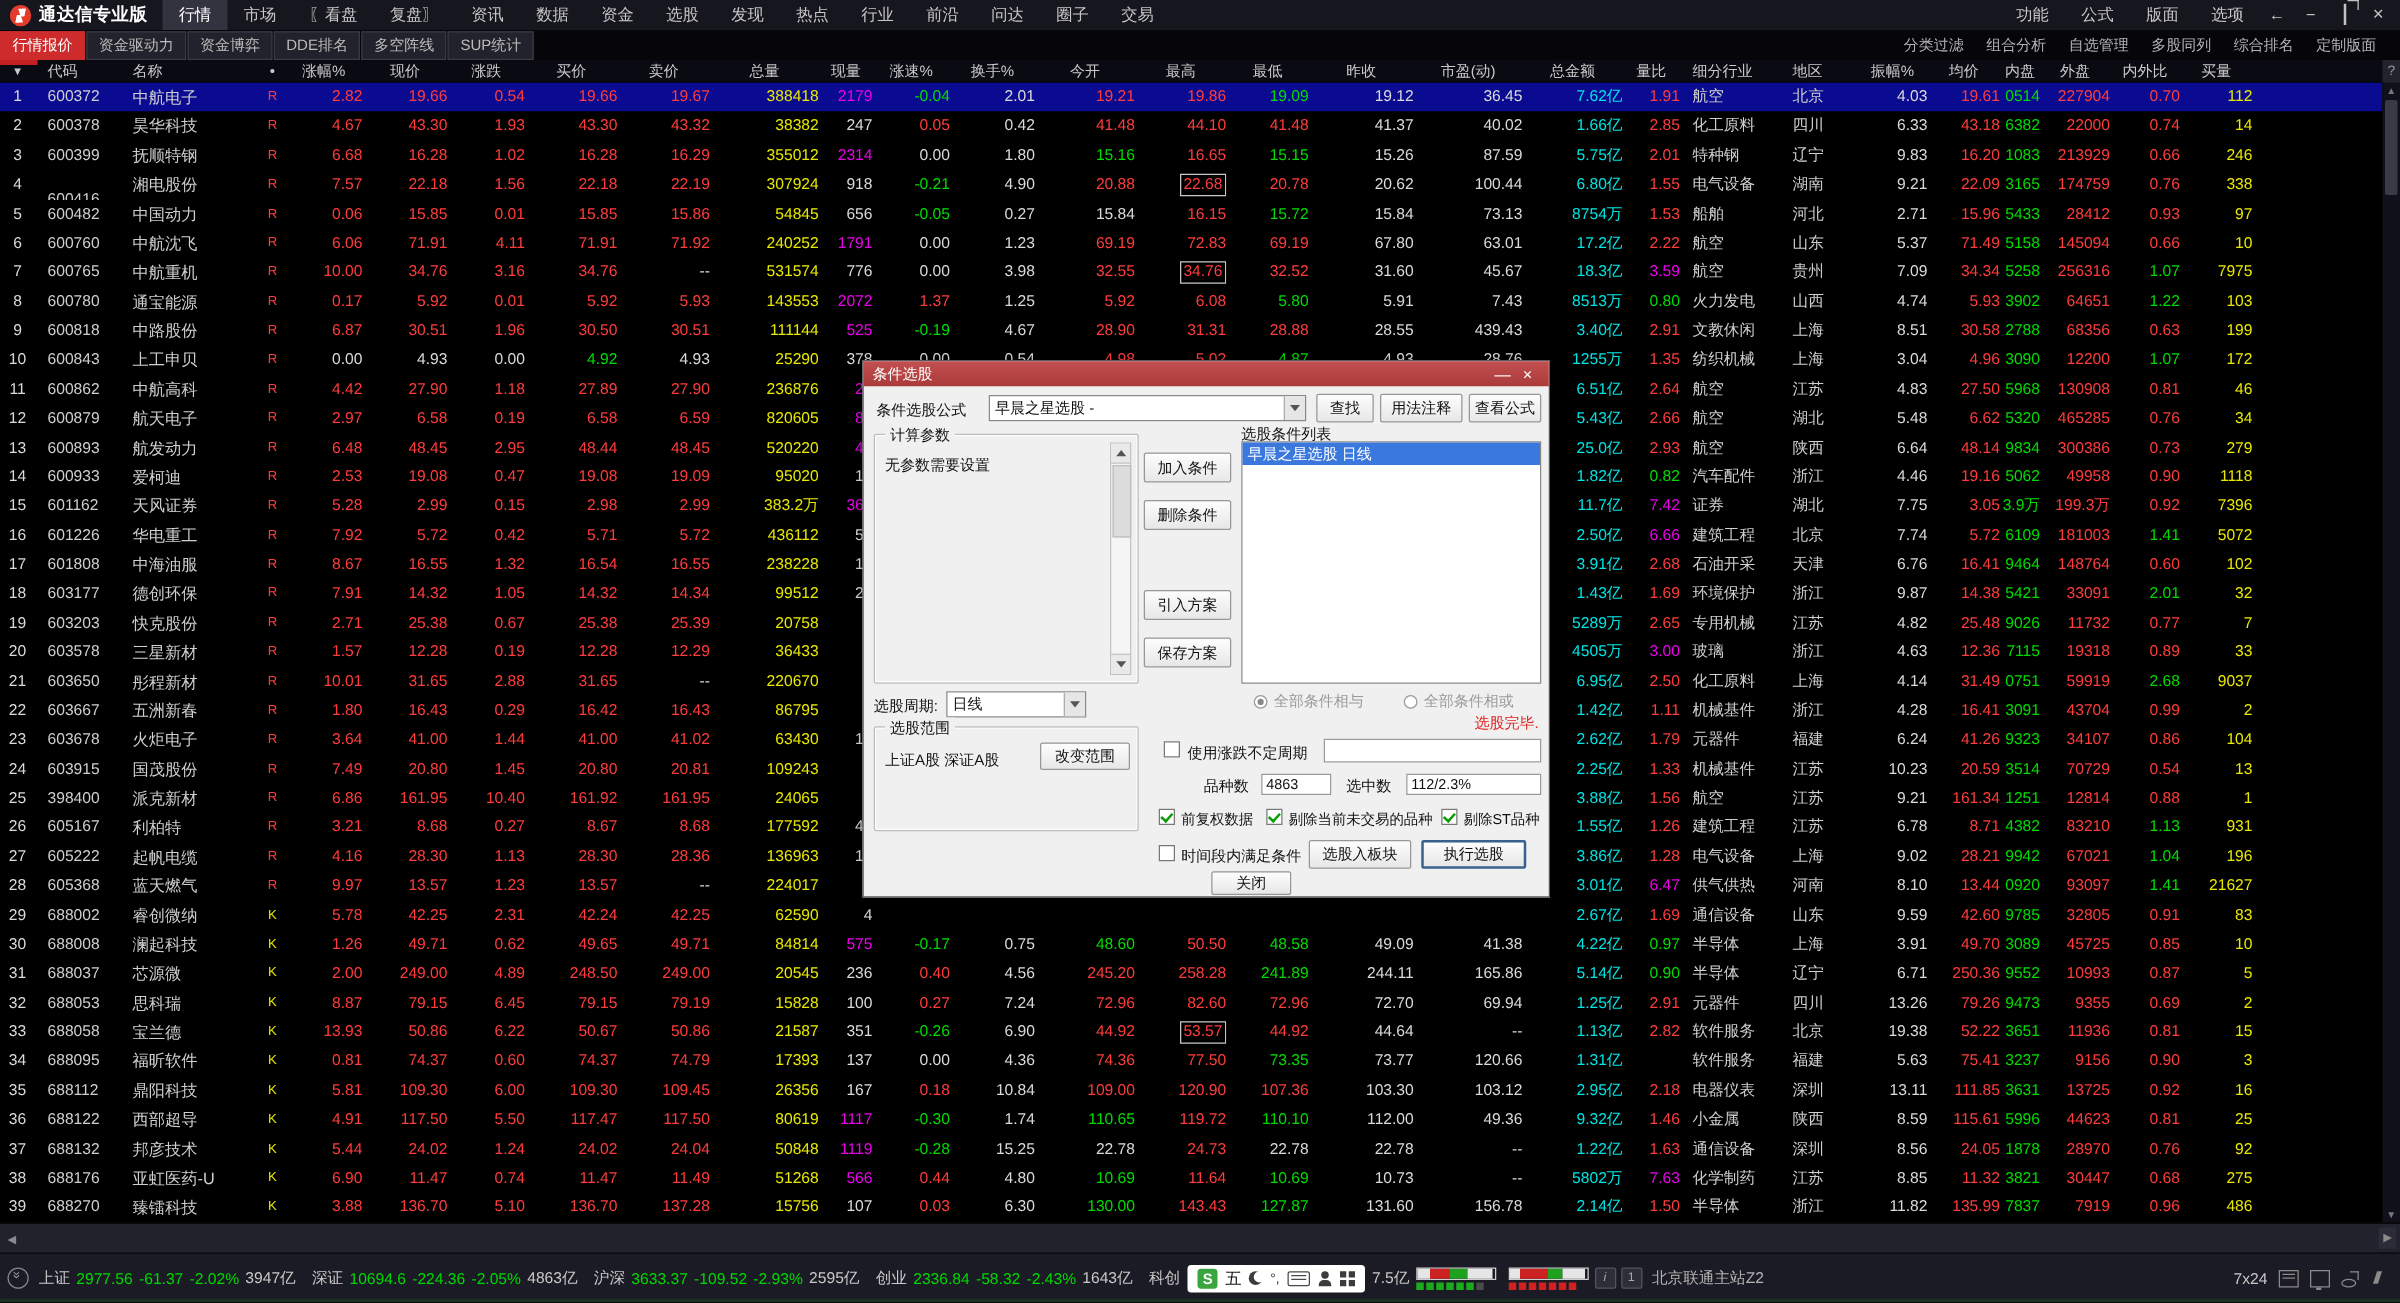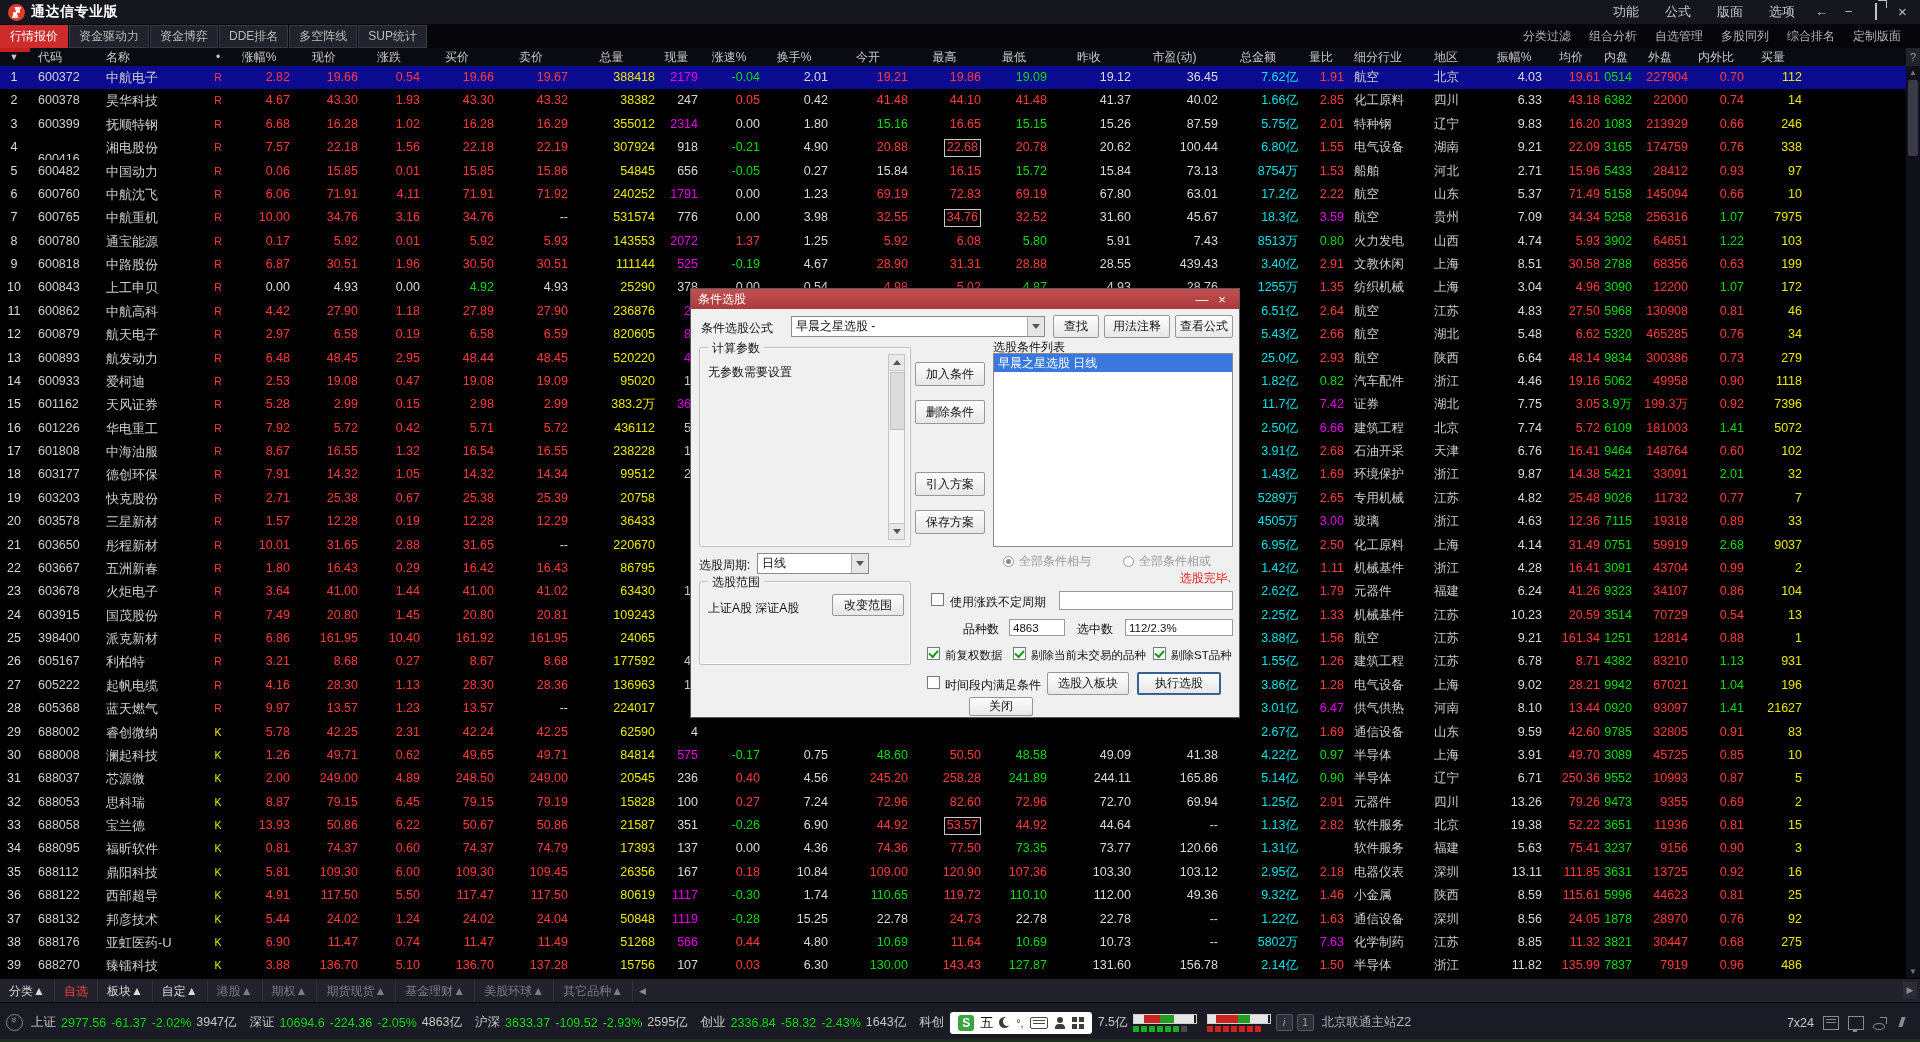--- a/index.html
+++ b/index.html
@@ -123,20 +123,37 @@
 <body>
 
 <div class="menubar">
   <div class="logo">
     <span class="mark">
         <i></i>
         <b></b>
       </span>
     <span class="t">通达信专业版</span>
   </div>
+  <div class="menus" id="menus">
+      <span class="mitem active">行情</span>
+      <span class="mitem">市场</span>
+      <span class="mitem">〖看盘</span>
+      <span class="mitem">复盘〗</span>
+      <span class="mitem">资讯</span>
+      <span class="mitem">数据</span>
+      <span class="mitem">资金</span>
+      <span class="mitem">选股</span>
+      <span class="mitem">发现</span>
+      <span class="mitem">热点</span>
+      <span class="mitem">行业</span>
+      <span class="mitem">前沿</span>
+      <span class="mitem">问达</span>
+      <span class="mitem">圈子</span>
+      <span class="mitem">交易</span>
+    </div>
   <div class="menus-right" id="menus-right">
       <span class="mitem">功能</span>
       <span class="mitem">公式</span>
       <span class="mitem">版面</span>
       <span class="mitem">选项</span>
     </div>
   <div class="winctl">
     <span class="wbtn">←</span>
     <span class="wbtn">−</span>
     <span class="wbtn"><span class="ico-restore"></span></span>
@@ -1368,32 +1385,20 @@
   </div>
 
 <div class="vscroll">
   <div class="vs-help">?</div>
   <div class="vs-ar">▲</div>
   <div class="vs-thumb"></div>
   <div class="vs-ar vs-down">▼</div>
 </div>
 
 <div class="tabbar">
-  <span id="btabs" style="display:flex">
-      <span class="btab b">分类▲</span>
-      <span class="btab a">自选</span>
-      <span class="btab b">板块▲</span>
-      <span class="btab b">自定▲</span>
-      <span class="btab d">港股▲</span>
-      <span class="btab d">期权▲</span>
-      <span class="btab d">期货现货▲</span>
-      <span class="btab d">基金理财▲</span>
-      <span class="btab d">美股环球▲</span>
-      <span class="btab d">其它品种▲</span>
-    </span>
   <span class="tb-arrow">◀</span>
   <span class="tb-arrow-r">▶</span>
 </div>
 
 <div class="statusbar">
   <span class="sb-circ"></span>
   <span id="sb-indices" style="display:flex">
       <span class="idxg">
         <span>上证</span>
         <span class="sbg">2977.56</span>

